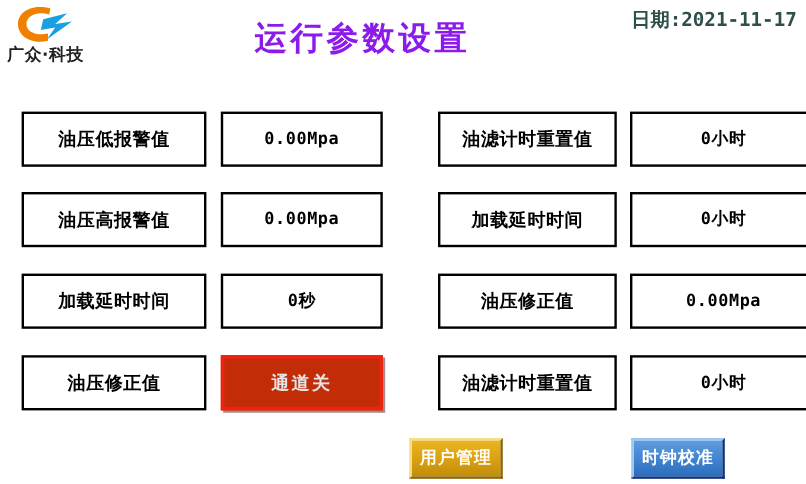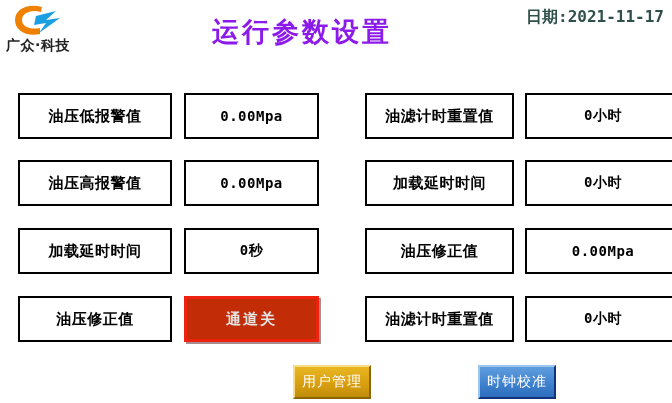--- a/index.html
+++ b/index.html
@@ -139,24 +139,25 @@
   .btn {
     position: absolute;
     top: 0;
     width: 78px;
     height: 34px;
     box-sizing: border-box;
     display: flex;
     align-items: center;
     justify-content: center;
     font-size: 14px;
-    font-weight: normal;
+    font-weight: bold;
     color: #ffffff;
     letter-spacing: 1px;
     font-family: "DejaVu Sans", "Liberation Sans", sans-serif;
+    margin-left: 48px;
   }
   .btn-gold {
     background: linear-gradient(180deg, #e9b622 0%, #d99f10 55%, #c08d0a 100%);
     border-top: 2px solid #f6dd86;
     border-left: 2px solid #f6dd86;
     border-right: 2px solid #8e6504;
     border-bottom: 2px solid #8e6504;
   }
   .btn-blue {
     background: linear-gradient(180deg, #5f9ddd 0%, #3f82cf 55%, #2c6ebd 100%);

